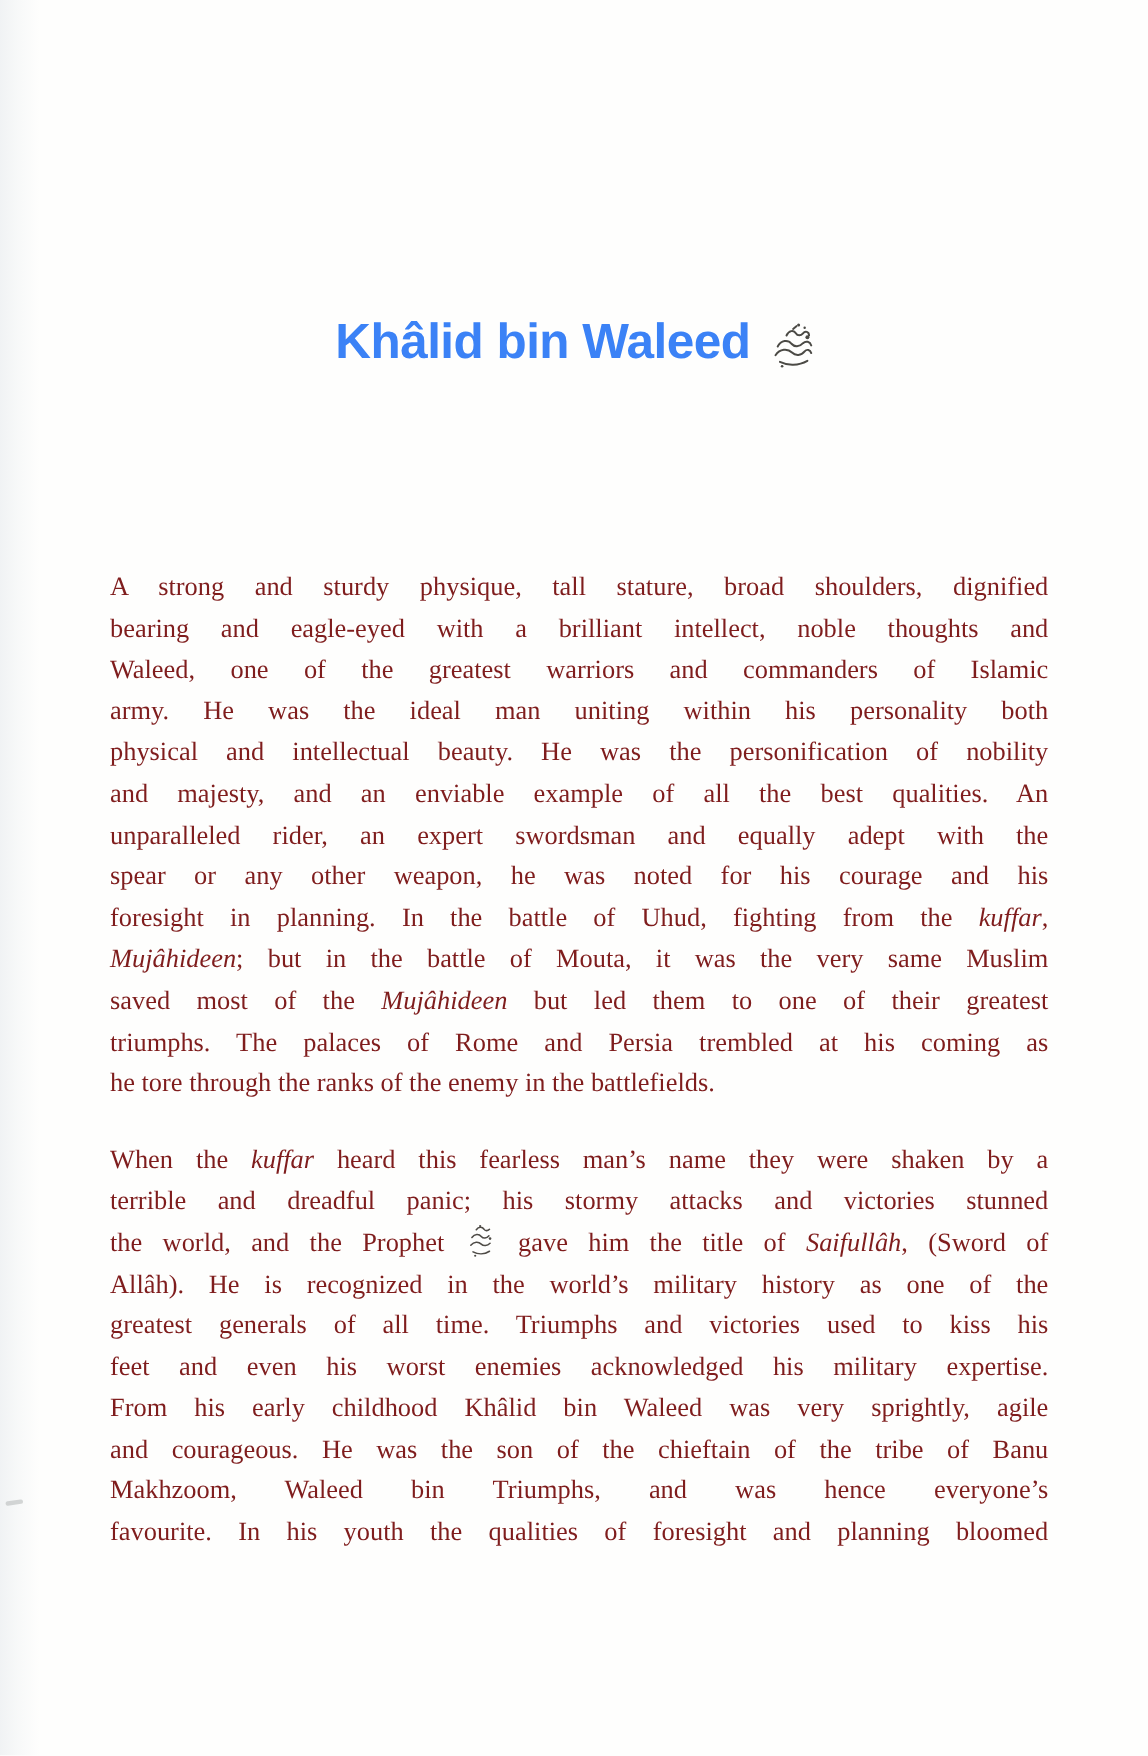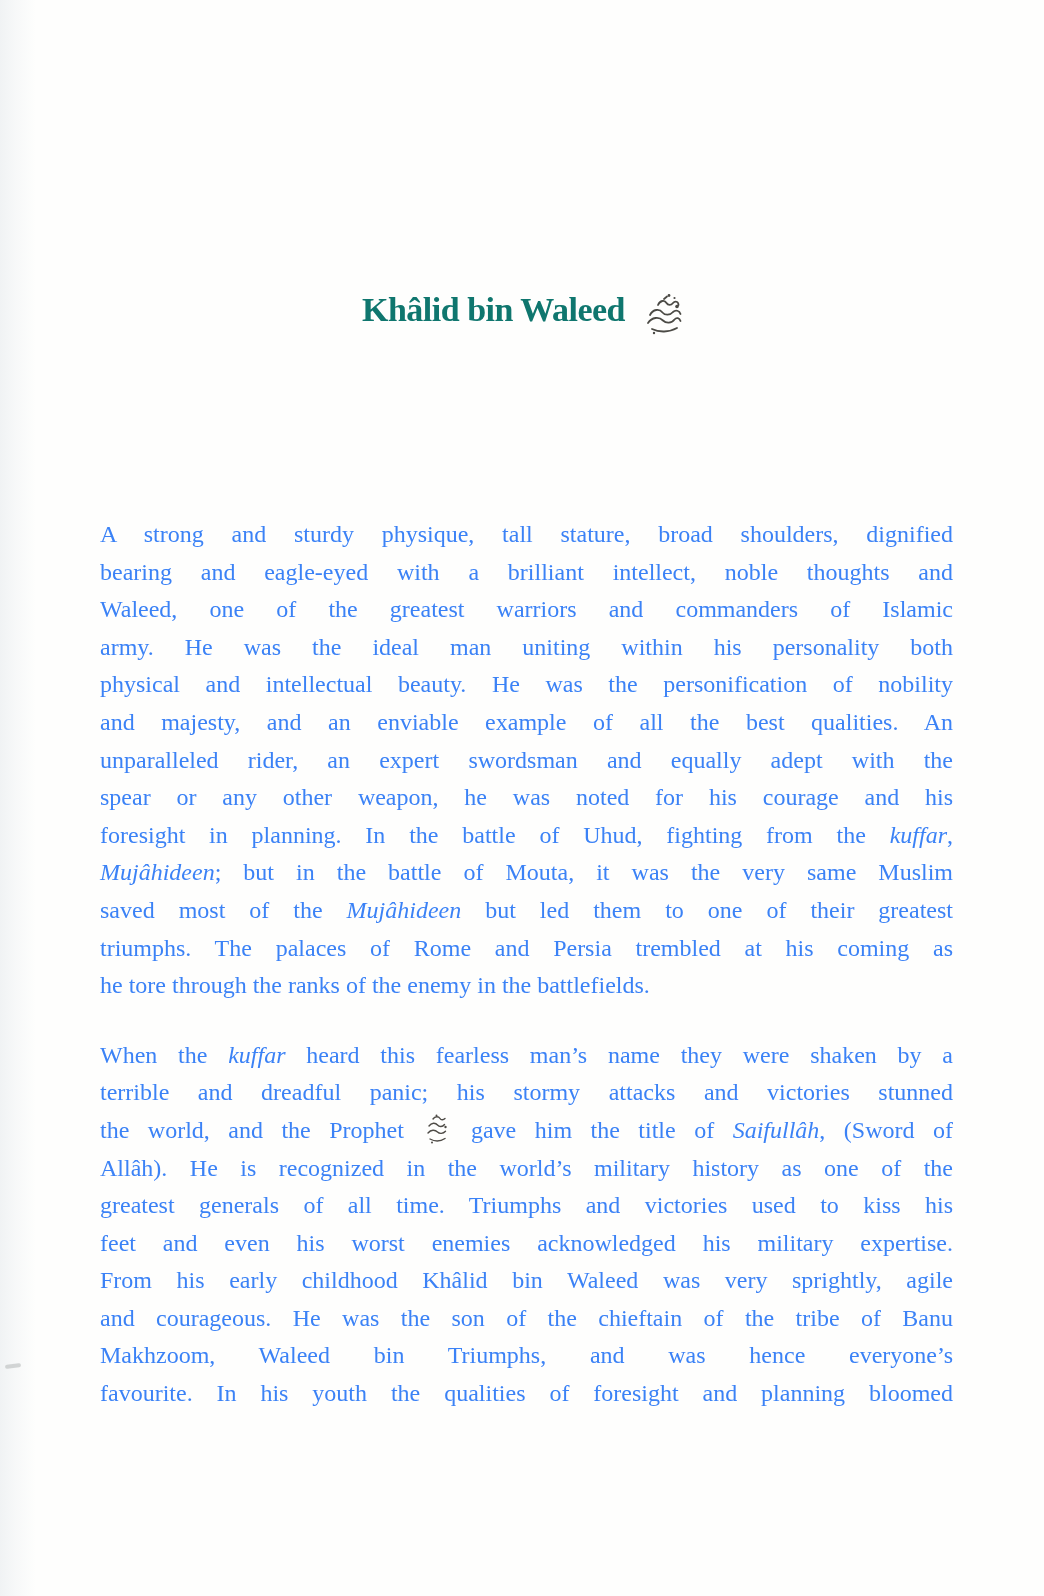--- a/index.html
+++ b/index.html
@@ -29,35 +29,35 @@
     transform: rotate(-8deg);
     opacity: .6;
   }
   .title-row {
     position: absolute;
     left: 100px; width: 853px; top: 284px;
     display: flex; justify-content: center; align-items: flex-end;
     gap: 16px;
   }
   .title-text {
-    font-family: Liberation Serif, serif;
+    font-family: Liberation Sans, sans-serif;
     font-weight: 700;
-    font-size: 34px;
+    font-size: 45px;
     line-height: 52px;
     letter-spacing: -0.5px;
-    color: #0f766e;
+    color: #3b82f6;
     white-space: nowrap;
   }
   .honorific-title svg { display: block; }
   .honorific-title { margin-bottom: 0px; }
 
   .body-text {
     position: absolute;
     left: 100px; top: 516px; width: 853px;
-    color: #3b82f6;
+    color: #7f1d1d;
     font-size: 24px;
   }
   .para { margin: 0; }
   .para + .para { margin-top: 32px; }
   .line {
     height: 37.6px;
     line-height: 37.6px;
     text-align: justify;
     text-align-last: justify;
     overflow: visible;

